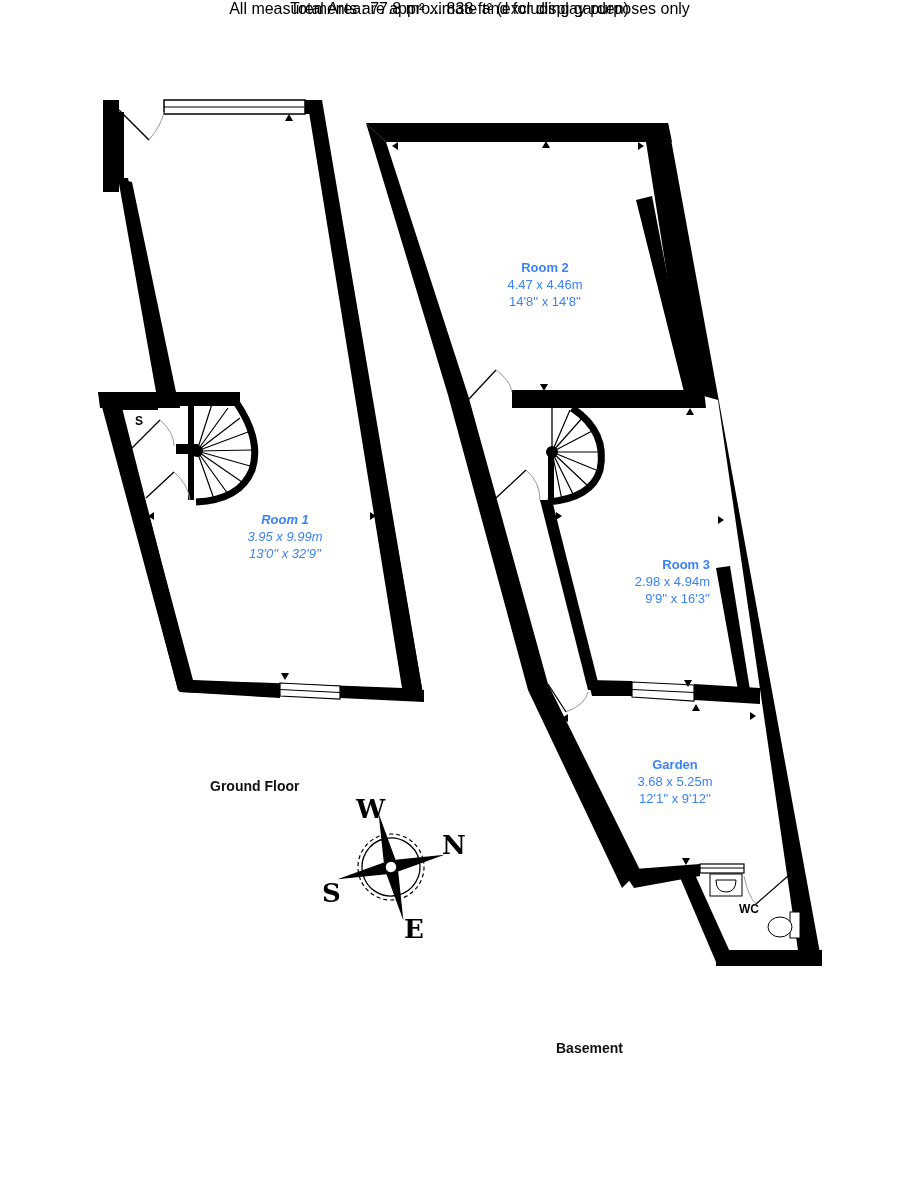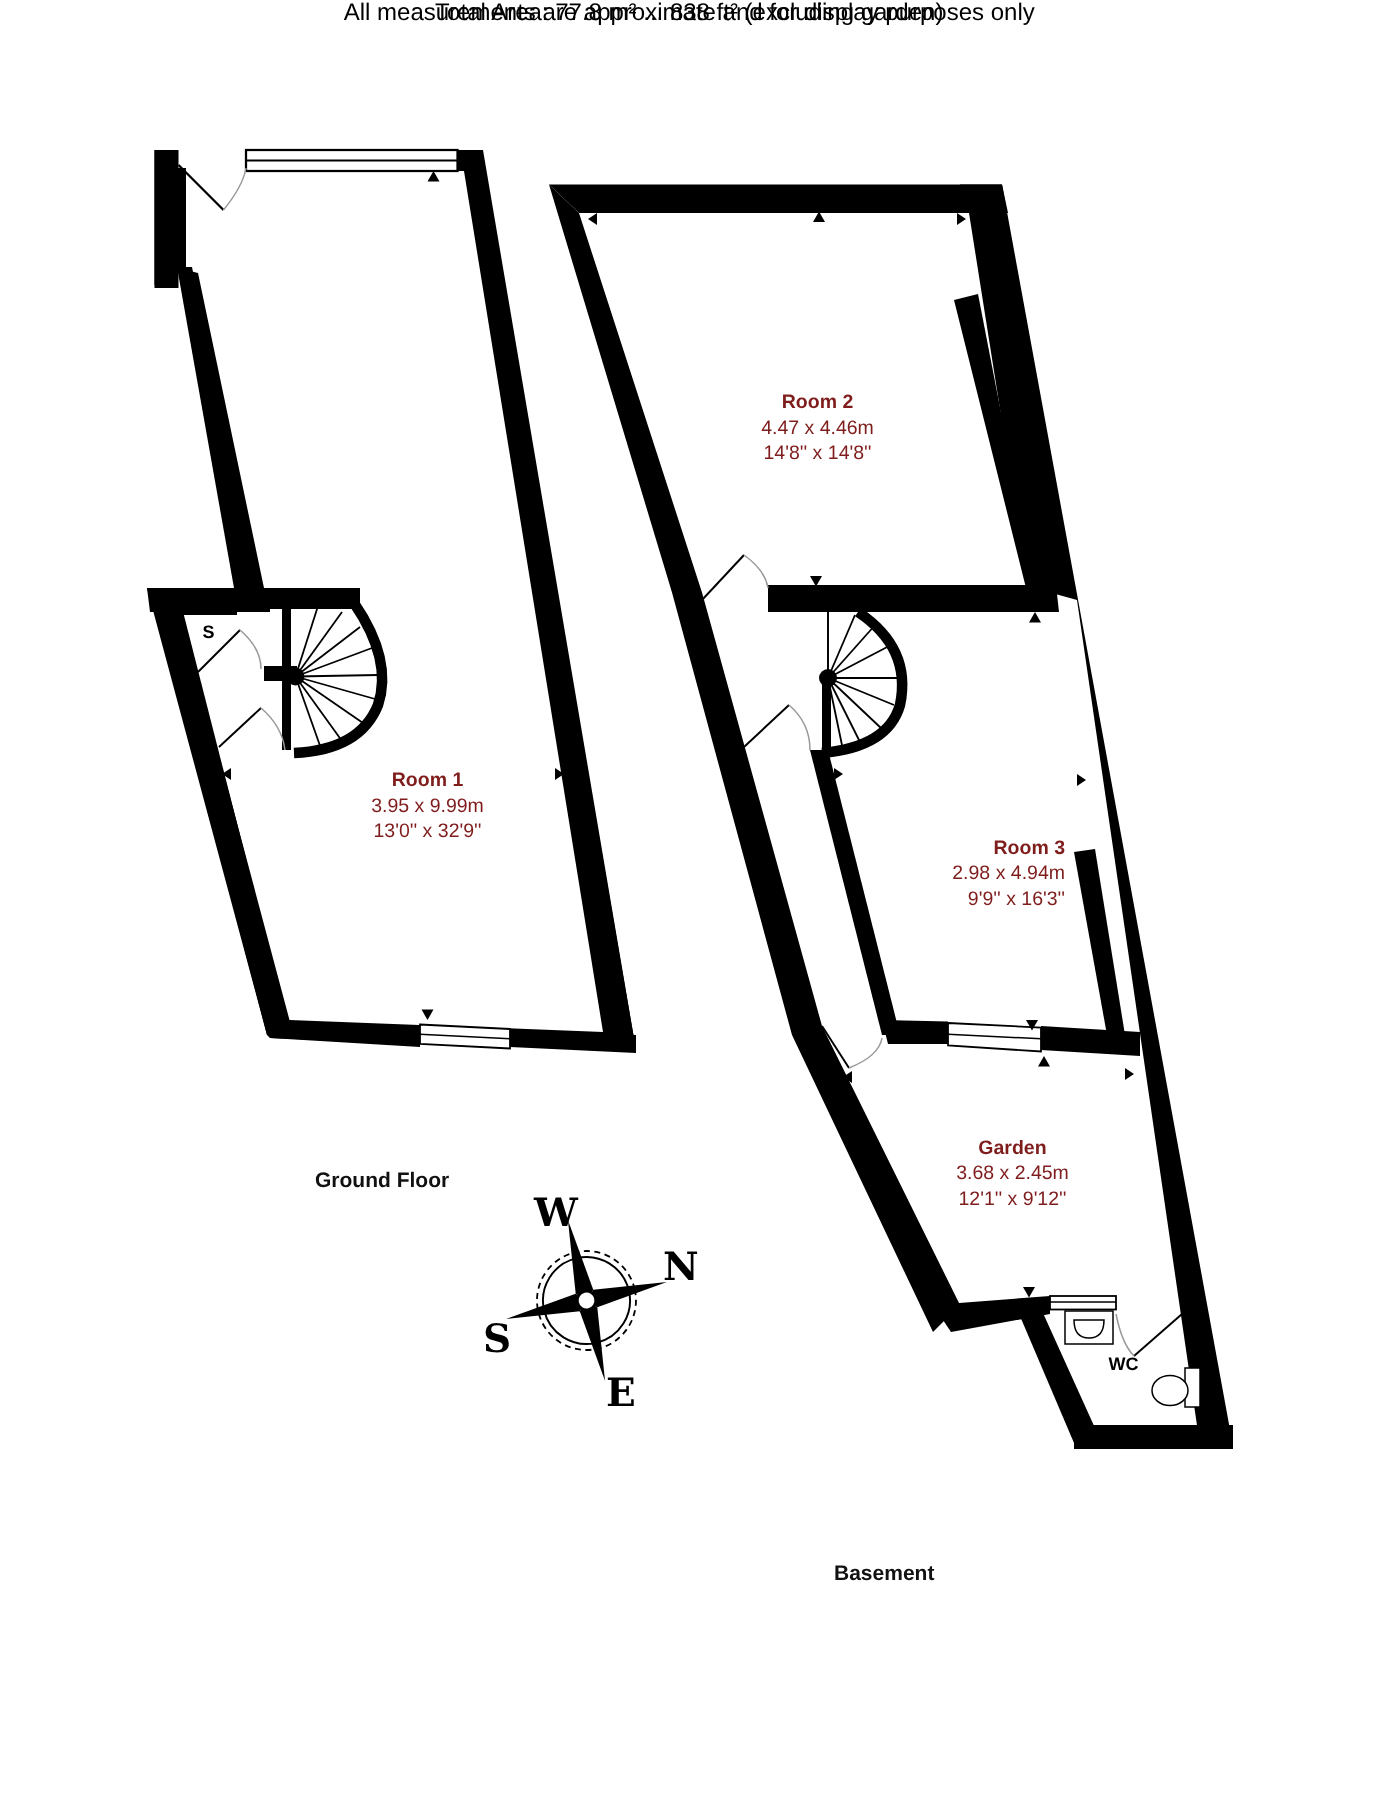--- a/index.html
+++ b/index.html
@@ -1,18 +1,18 @@
 <!DOCTYPE html>
 <html><head>
 <meta charset="utf-8">
 <style>
   html, body { margin: 0; padding: 0; background: #ffffff; }
   body { width: 919px; height: 1200px; position: relative; overflow: hidden; font-family: "Liberation Sans", sans-serif; color: #000; }
   svg.plan { position: absolute; left: 0; top: 0; width: 919px; height: 1200px; }
-  .label { position: absolute; text-align: center; line-height: 17px; font-size: 13px; color: #7f1d1d; }
+  .label { position: absolute; text-align: center; line-height: 17px; font-size: 13px; color: #3b82f6; }
   .label .name { font-weight: bold; font-size: 13px; display: block; }
   .label .dim { display: block; }
   .floor-title { position: absolute; font-weight: bold; font-size: 14px; color: #111; margin-top: 43px; }
   .small-label { position: absolute; font-weight: bold; font-size: 12px; }
   .compass-letter { position: absolute; font-family: "DejaVu Serif", serif; font-weight: bold; font-size: 26px; }
   .footer { position: absolute; left: 0; width: 919px; text-align: center; }
 </style>
 </head>
 <body>
 
@@ -177,41 +177,41 @@
     <circle r="33" fill="none" stroke="#000" stroke-width="1.2" stroke-dasharray="4,3"></circle>
     <circle r="29" fill="none" stroke="#000" stroke-width="1.3"></circle>
     <polygon points="0,-55 6,-6 0,0 -6,-6" fill="#000"></polygon>
     <polygon points="0,55 6,6 0,0 -6,6" fill="#000"></polygon>
     <polygon points="-55,0 -6,-6 0,0 -6,6" fill="#000"></polygon>
     <polygon points="55,0 6,-6 0,0 6,6" fill="#000"></polygon>
     <circle r="6" fill="#fff" stroke="#000" stroke-width="1.5"></circle>
   </g>
 </svg>
 
-<div class="label" style="left:210px; top:511px; width:150px;">
+<div class="label" style="left:210px; top:511px; width:150px;font-style:italic;">
   <span class="name">Room 1</span>
   <span class="dim">3.95 x 9.99m</span>
   <span class="dim">13'0'' x 32'9''</span>
 </div>
 <div class="small-label" style="left:135px; top:414px;">S</div>
 <div class="floor-title" style="left:210px; top:735px;">Ground Floor</div>
 
 <div class="label" style="left:470px; top:259px; width:150px;">
   <span class="name">Room 2</span>
   <span class="dim">4.47 x 4.46m</span>
   <span class="dim">14'8'' x 14'8''</span>
 </div>
 <div class="label" style="left:560px; top:556px; width:150px;text-align:right;">
   <span class="name">Room 3</span>
   <span class="dim">2.98 x 4.94m</span>
   <span class="dim">9'9'' x 16'3''</span>
 </div>
 <div class="label" style="left:600px; top:756px; width:150px;">
   <span class="name">Garden</span>
-  <span class="dim">3.68 x 2.45m</span>
+  <span class="dim">3.68 x 5.25m</span>
   <span class="dim">12'1'' x 9'12''</span>
 </div>
 <div class="small-label" style="left:739px; top:902px;text-align:right;">WC</div>
 <div class="floor-title" style="left:556px; top:997px;">Basement</div>
 
 <div class="compass-letter" style="left:356px; top:794px;">W</div>
 <div class="compass-letter" style="left:442px; top:830px;">N</div>
 <div class="compass-letter" style="left:322px; top:878px;">S</div>
 <div class="compass-letter" style="left:404px; top:914px;">E</div>
 

